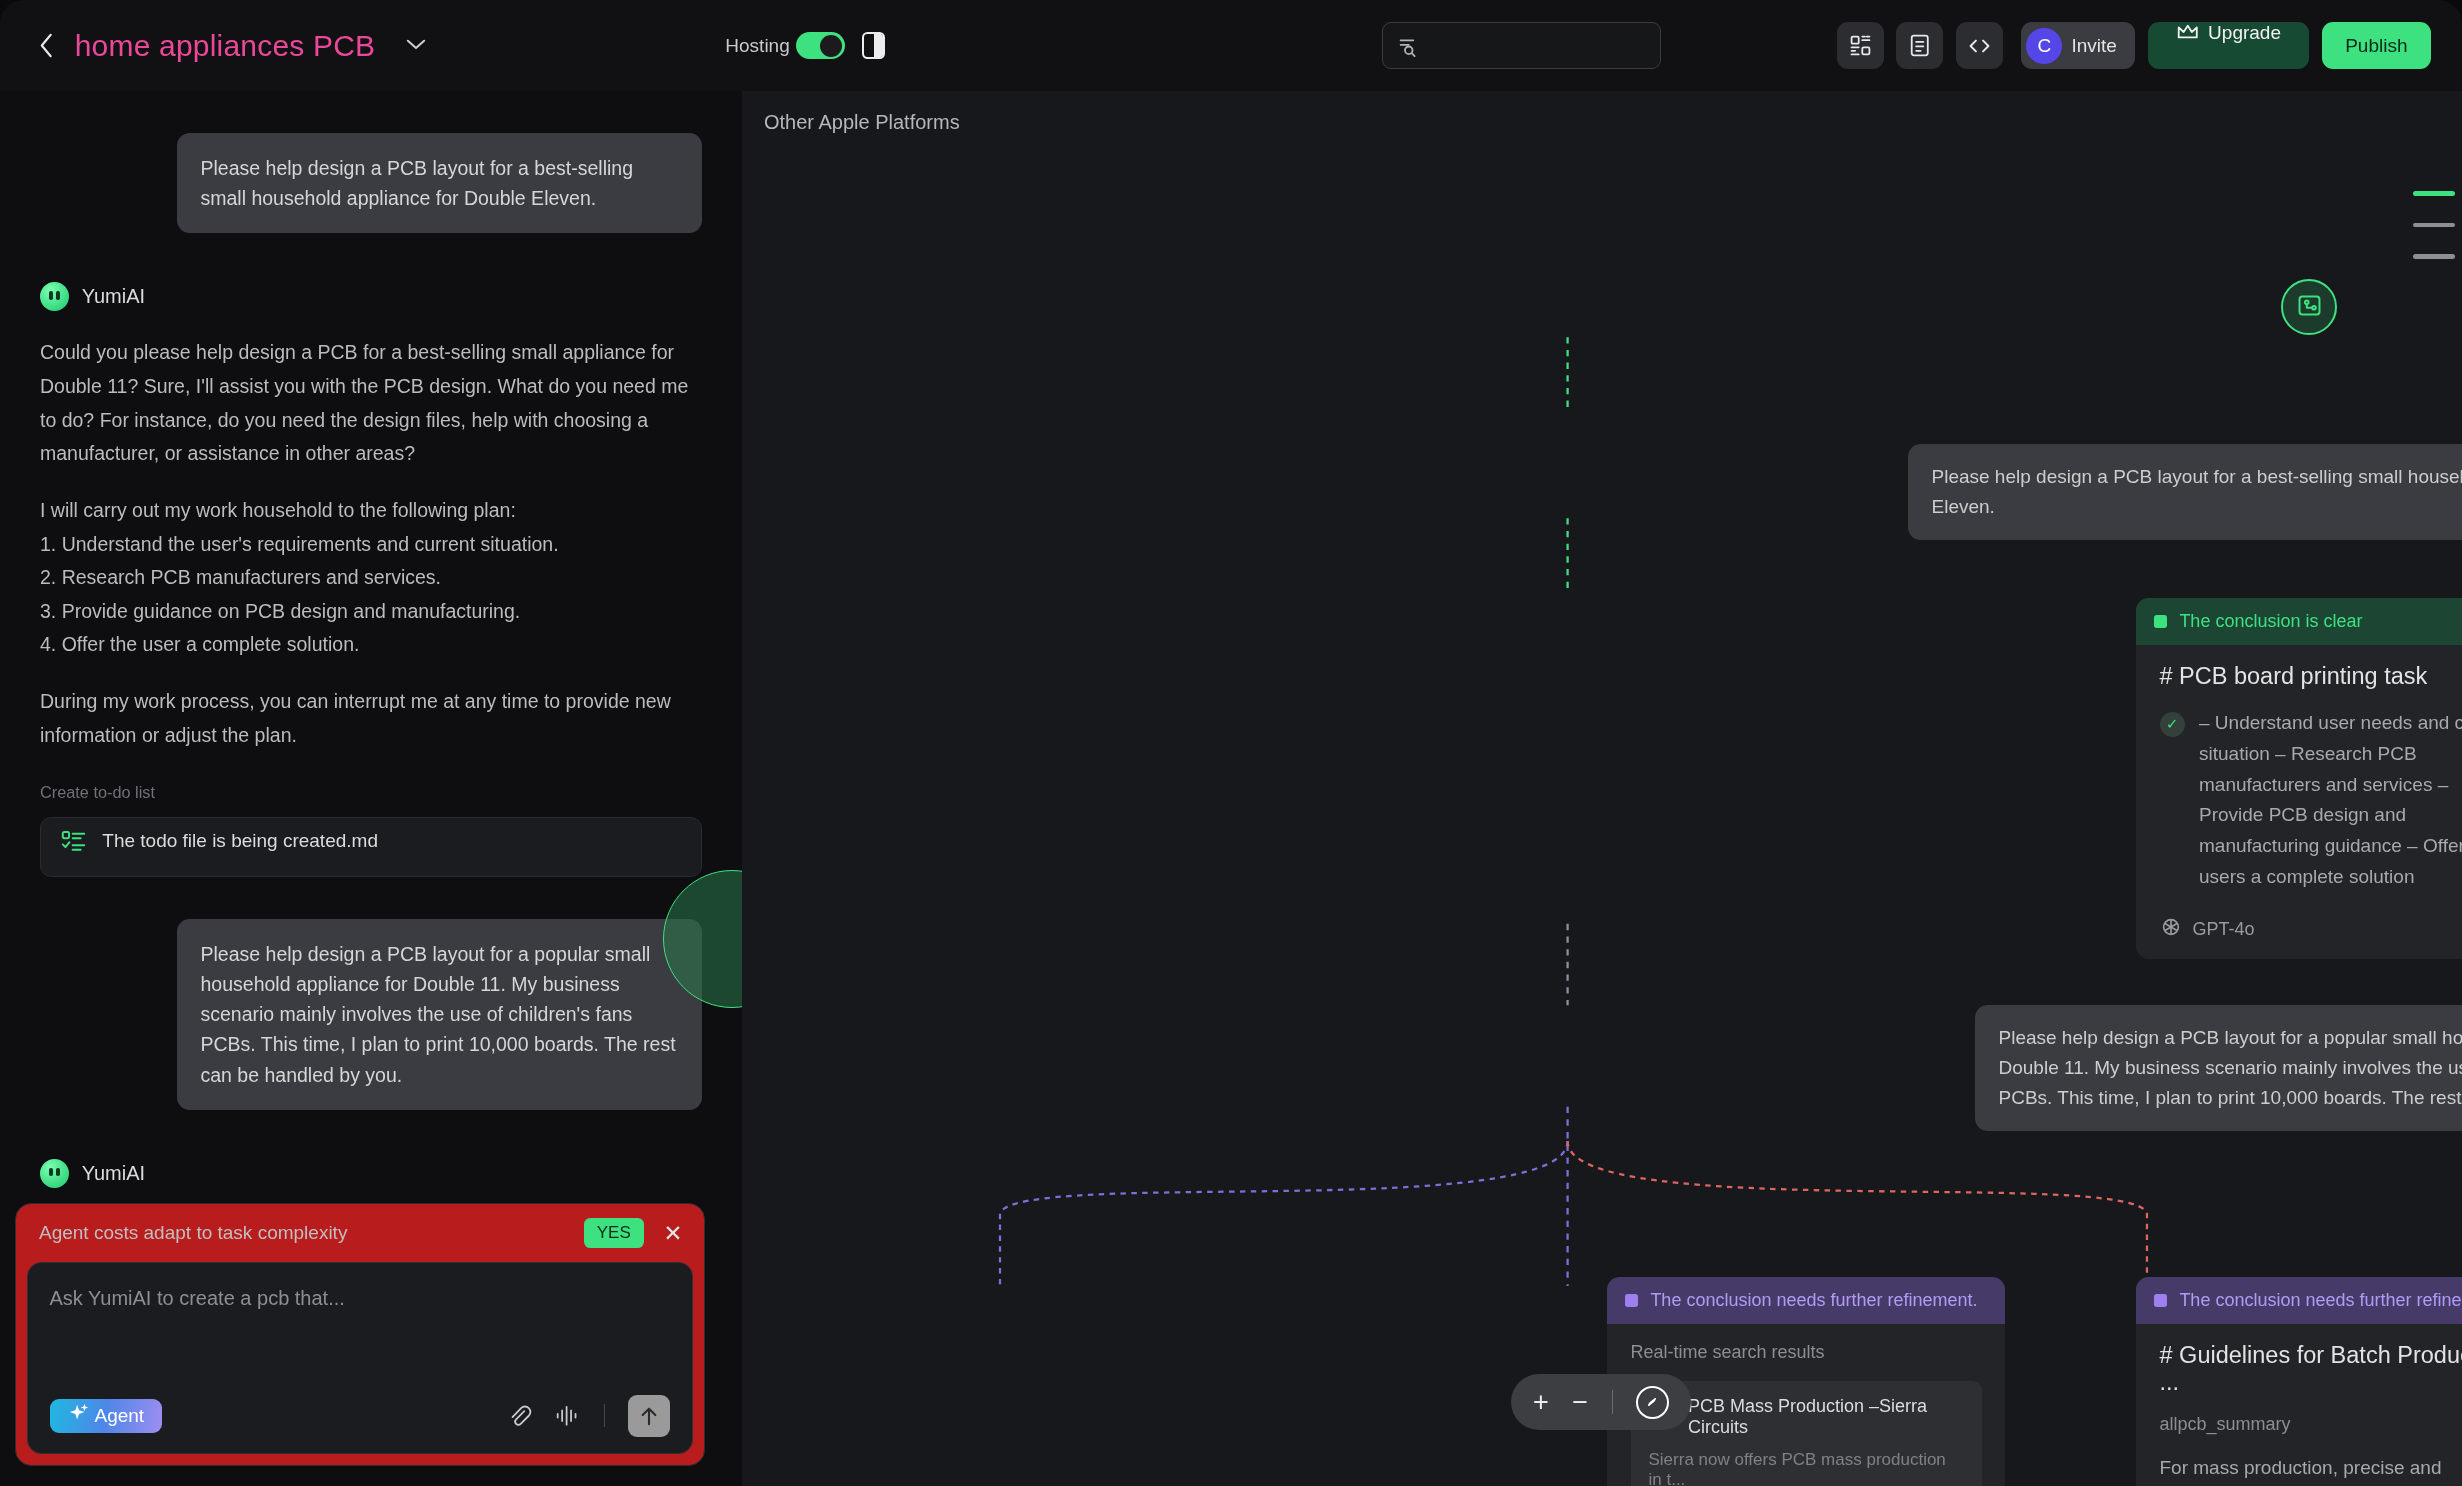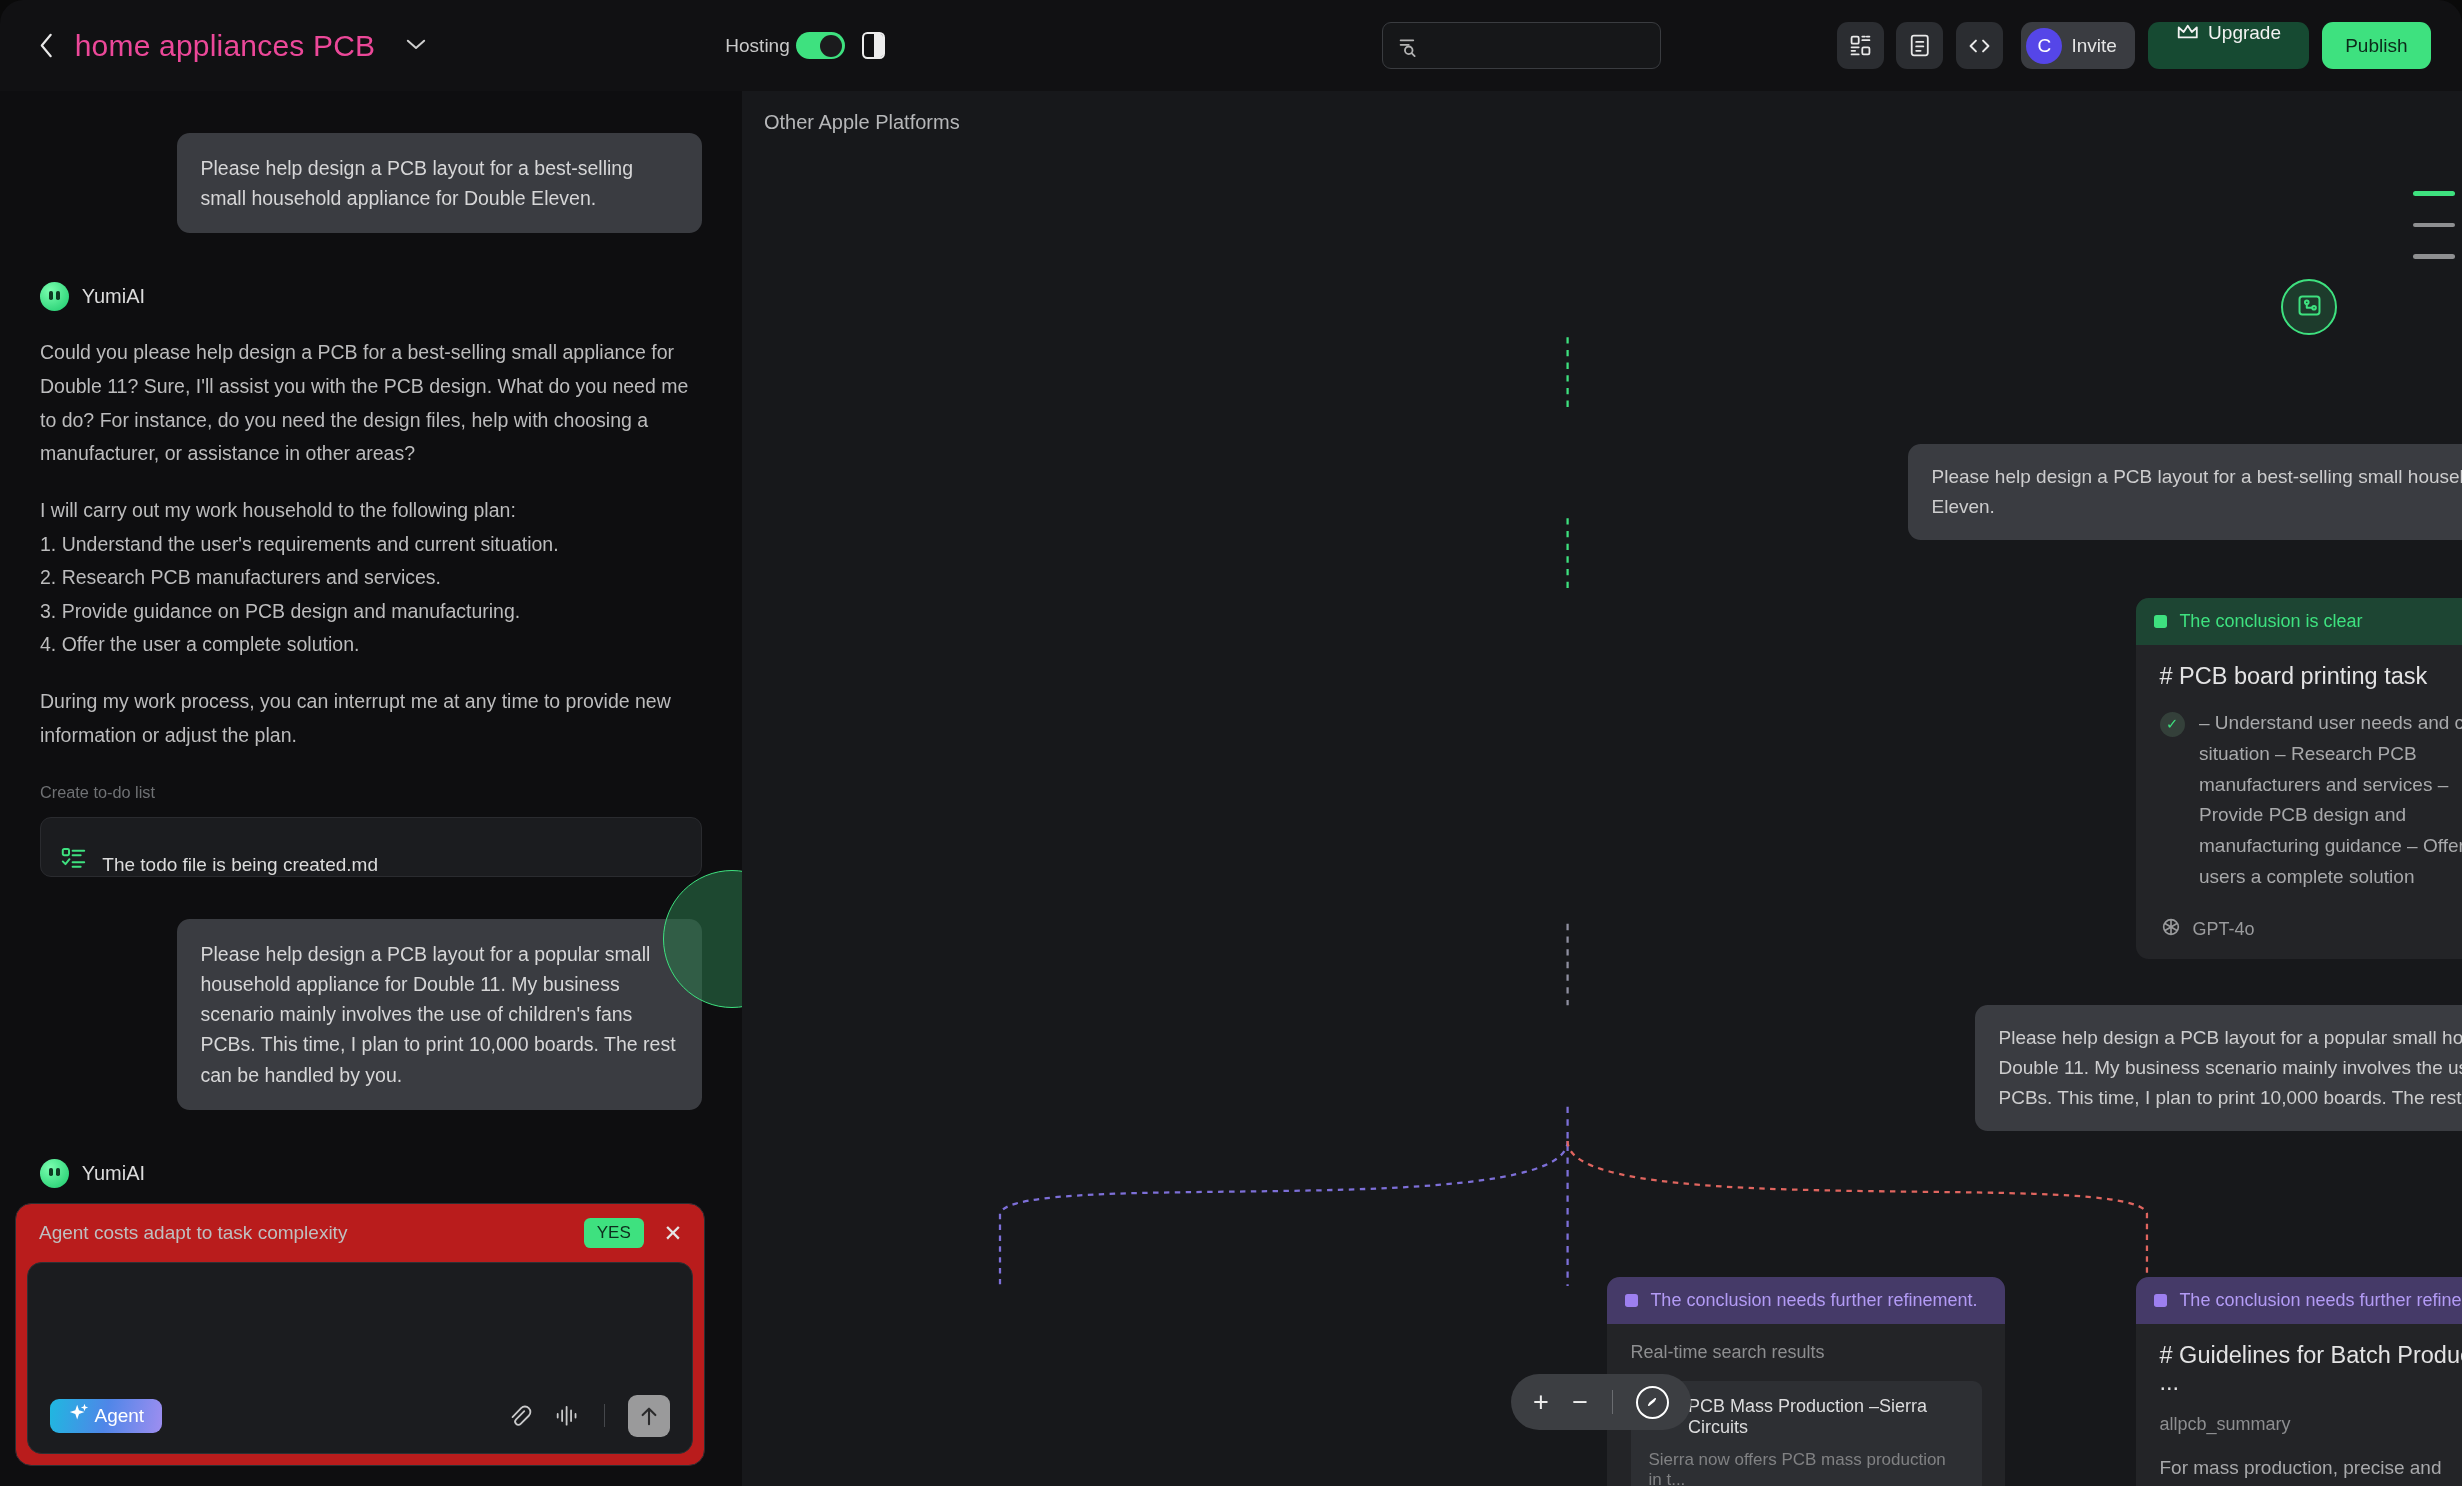--- a/index.html
+++ b/index.html
@@ -111,21 +111,21 @@
   }
   .agent-dot::before { left: 9px; }
   .agent-dot::after  { left: 16.3px; }
   .agent-name { color: #dcdcdc; font-size: 20px; }
   .agent-text { color: #bcbcbd; font-size: 19.5px; line-height: 1.72; }
   .agent-text p { margin-bottom: 23.5px; }
   .agent-text .line { display: block; }
   .muted-label { color: #6f7174; font-size: 16.3px; margin: 31px 0 14.5px; }
   .file-chip {
     background: #1b1c1f; border: 0.9px solid #2a2b2f; border-radius: 11px;
-    height: 60px; display: flex; align-items: flex-end; gap: 16.3px; padding: 0 20px;
+    height: 60px; display: flex; align-items: flex-start; gap: 16.3px; padding: 12px 20px;
     color: #dcdcdc; font-size: 19px;
   }
   .todo-row { display:flex; align-items:center; gap: 18px; margin-top: 31px; }
   .check-circle {
     width: 25px; height: 25px; border-radius: 50%; background: #4a4c50;
     display:flex; align-items:center; justify-content:center; color:#e6e6e6; font-size: 14.5px;
     flex: 0 0 25px;
   }
   .todo-label { color: #c6c6c7; font-size: 19px; }
 
@@ -376,20 +376,21 @@
 
       <div class="glow-circle"></div>
 
       <div class="composer">
         <div class="nudge">
           <span class="nudge-text">Agent costs adapt to task complexity</span>
           <span class="nudge-yes">YES</span>
           <span class="nudge-x">✕</span>
         </div>
         <div class="input-box">
+          <div class="input-ph">Ask YumiAI to create a pcb that...</div>
           <div class="input-row">
             <div class="agent-pill">
               <span>
                 <svg width="22" height="22" viewBox="0 0 24 24" fill="#fff">
                   <path d="M10 3 L12 9 L18 11 L12 13 L10 19 L8 13 L2 11 L8 9 Z"></path>
                   <path d="M18 2 L19 5 L22 6 L19 7 L18 10 L17 7 L14 6 L17 5 Z"></path>
                 </svg>
               </span>
               <span>Agent</span>
             </div>

